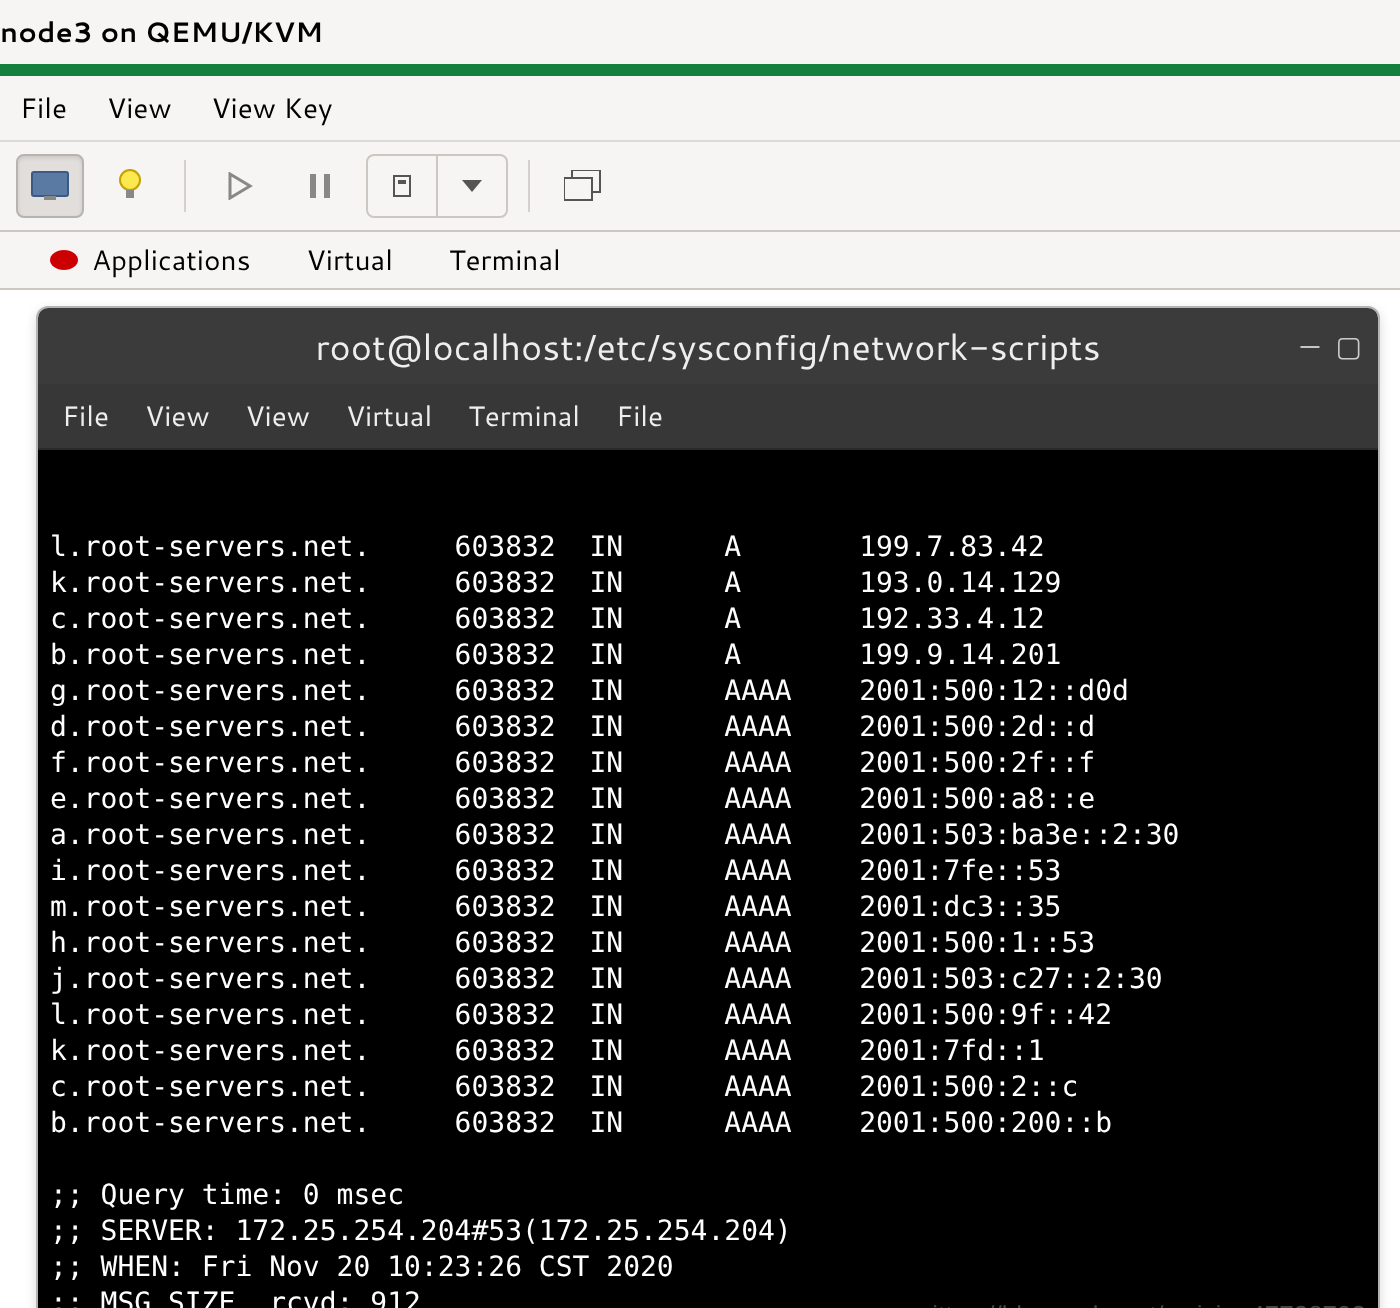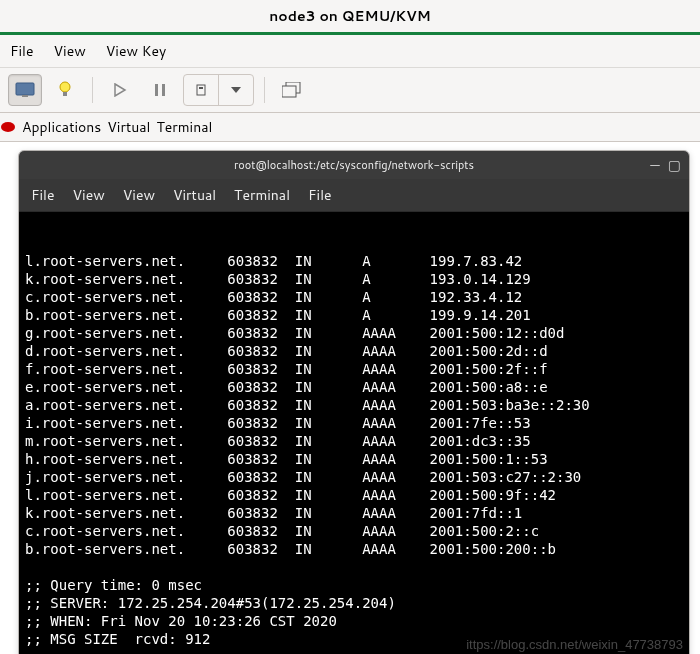--- a/index.html
+++ b/index.html
@@ -1,31 +1,31 @@
 <!DOCTYPE html>
 <html><head>
   <meta charset="utf-8">
   <style>
     * { margin: 0; padding: 0; box-sizing: border-box; }
     body { font-family: "Cantarell", "DejaVu Sans", sans-serif; font-size: 14px; background: #fff; width: 700px; height: 654px; overflow: hidden; }
-    .outer-titlebar { background: #f6f5f4; border-bottom: 3px solid #15803d; text-align: center; padding: 6px 0; font-weight: bold; }
+    .outer-titlebar { background: #f6f5f4; border-bottom: 6px solid #15803d; padding: 6px 0; font-weight: bold; }
     .menubar { display: flex; gap: 20px; padding: 6px 10px; background: #f6f5f4; border-bottom: 1px solid #dcdad7; }
     .menubar span { cursor: pointer; }
     .toolbar { display: flex; align-items: center; gap: 6px; padding: 6px 8px; background: #f6f5f4; border-bottom: 1px solid #cdc7c2; }
     .tb-btn { width: 34px; height: 32px; display: flex; align-items: center; justify-content: center; border: 1px solid transparent; border-radius: 4px; }
     .tb-btn.active { background: #e1dedb; border: 1px solid #b6b3b0; box-shadow: inset 0 1px 2px rgba(0,0,0,0.1); }
     .tb-divider { width: 1px; height: 26px; background: #d3d0cd; margin: 0 4px; }
     .tb-dropdown { display: flex; align-items: center; border: 1px solid #cdc7c2; border-radius: 4px; height: 32px; }
     .tb-dropdown .tb-part { width: 34px; display: flex; align-items: center; justify-content: center; height: 100%; }
     .tb-dropdown .tb-sep { width: 1px; background: #cdc7c2; height: 100%; }
-    .panel { display: flex; align-items: center; gap: 6px; padding: 4px 0; background: #f6f5f4; border-bottom: 1px solid #cdc7c2; }
+    .panel { display: flex; align-items: center; gap: 28px; padding: 4px 24px; background: #f6f5f4; border-bottom: 1px solid #cdc7c2; }
     .panel .redhat { width: 16px; height: 16px; }
     .terminal-window { margin: 8px 10px 0 18px; border: 1px solid #b6b3b0; border-radius: 6px 6px 0 0; overflow: hidden; box-shadow: 0 2px 6px rgba(0,0,0,0.15); }
     .term-titlebar { background: #3b3b3b; color: #eee; padding: 6px 10px; display: flex; align-items: center; position: relative; }
-    .term-titlebar .title { flex: 1; text-align: center; font-size: 11px; }
+    .term-titlebar .title { flex: 1; text-align: center; font-size: 18px; }
     .term-ctrl { position: absolute; right: 8px; display: flex; gap: 8px; align-items: center; color: #ccc; }
     .term-menubar { display: flex; gap: 18px; padding: 6px 12px; background: #373737; color: #eee; border-bottom: 1px solid #2a2a2a; font-size: 14px; }
     .term-body { background: #000; color: #fff; font-family: "DejaVu Sans Mono", monospace; font-size: 14px; line-height: 18px; padding: 4px 6px; white-space: pre; height: 444px; overflow: hidden; position: relative; }
     .watermark { position: absolute; bottom: 2px; right: 6px; color: rgba(200,200,200,0.35); font-family: sans-serif; font-size: 13px; }
     svg { display: block; }
     .blank-line { height: 18px; }
   </style>
 </head>
 <body>
 

